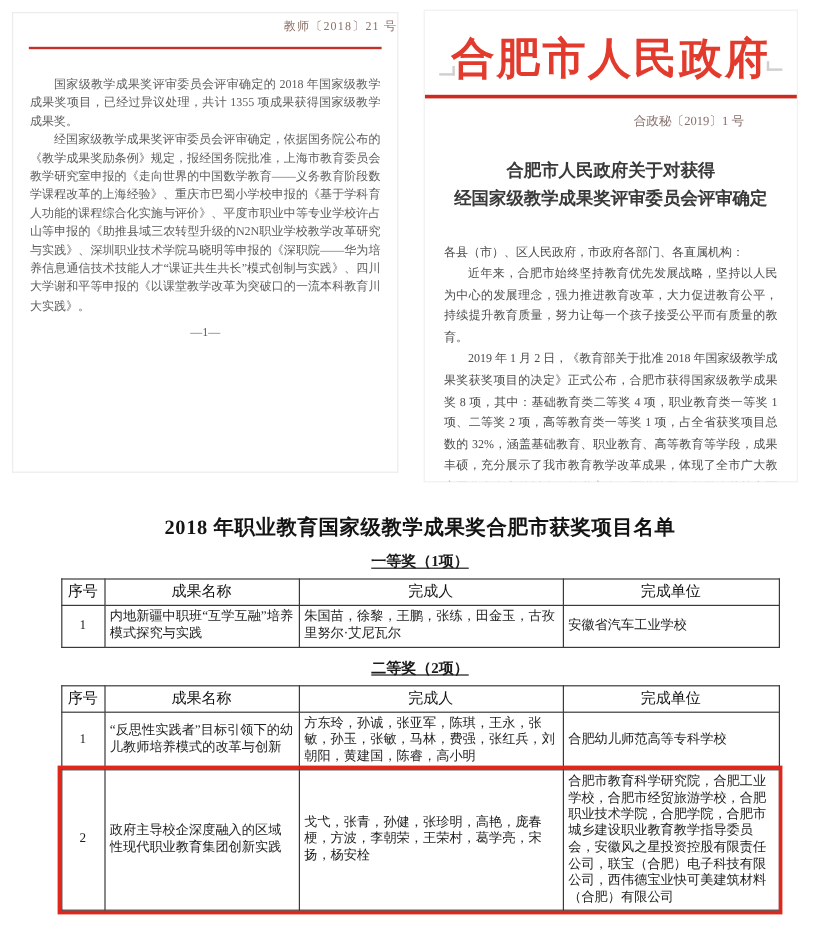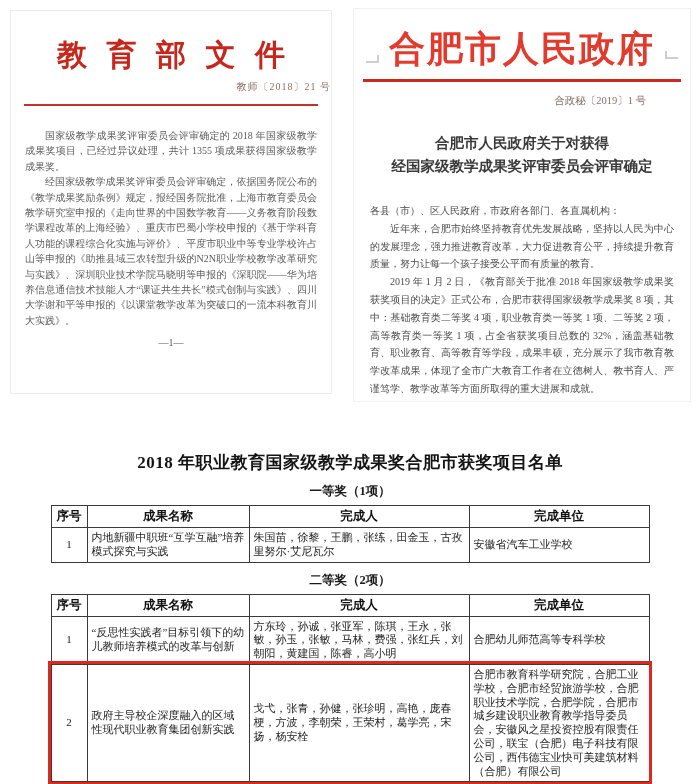--- a/index.html
+++ b/index.html
@@ -27,21 +27,21 @@
   .l-title .line2 { letter-spacing:4px; }
   .l-body {
     margin:14px 14px 0; font-size:10px; line-height:15.4px; color:#5c5c5c;
     text-align:justify;
   }
   .l-body p { text-indent:2em; margin:0; }
   .l-pagenum { text-align:center; margin-top:9px; font-size:10px; color:#5c5c5c; }
 
   
   .doc-right {
-    position:absolute; left:353px; top:8px; width:338px; height:394px;
+    position:absolute; left:353px; top:8px; width:312px; height:394px;
     background:#fff; border:1px solid #f1f1f1; overflow:hidden;
   }
   .corner-mark { position:absolute; width:13px; height:8px; }
   .corner-mark.tl { left:12px; top:46px; border-bottom:2px solid #cfcfcf; border-right:2px solid #cfcfcf; }
   .corner-mark.tr { right:12px; top:42px; border-bottom:2px solid #cfcfcf; border-left:2px solid #cfcfcf; }
   .r-header {
     margin-top:16px; text-align:center; color:#e23a2c; font-weight:bold;
     font-size:36px; letter-spacing:2px;
     font-family:"Liberation Sans","DejaVu Sans",sans-serif;
   }
@@ -53,52 +53,51 @@
     font-family:"Liberation Sans","DejaVu Sans",sans-serif;
   }
   .r-body {
     margin:24px 16px 0; font-size:10px; line-height:17.8px; color:#4c4c4c;
     text-align:justify;
   }
   .r-body p { margin:0; }
   .r-body p.indent { text-indent:2em; }
 
   
-  .table-section { position:absolute; left:0; top:451px; width:700px; }
+  .table-section { position:absolute; left:0; top:428px; width:700px; }
   .t-title {
     text-align:center; font-weight:bold; font-size:17px; color:#141414;
     letter-spacing:0.5px;
   }
-  .group-label { text-align:center; font-weight:bold; font-size:12.5px; color:#1a1a1a; margin-top:9px; }
+  .group-label { text-align:center; font-weight:bold; font-size:12.5px; color:#1a1a1a; margin-top:9px;text-decoration:underline; }
   table.award {
     width:598px; margin:5px auto 0; border-collapse:collapse; table-layout:fixed;
     font-family:"Liberation Serif","DejaVu Serif",serif;
   }
   table.award col.c-no  { width:36px; }
   table.award col.c-name{ width:162px; }
   table.award col.c-ppl { width:220px; }
   table.award col.c-org { width:180px; }
   table.award th {
-    border:1.5px solid #3a3a3a; font-weight:bold; font-size:12.5px; color:#111;
+    border:1.5px solid #3a3a3a; font-weight:normal; font-size:12.5px; color:#111;
     padding:2px 3px; text-align:center;margin-top:10px;
   }
   table.award td {
     border:1.5px solid #3a3a3a; font-size:11px; line-height:13.8px; color:#1d1d1d;
     padding:3px 4px; vertical-align:middle; text-align:left;
   }
   table.award td.no { text-align:center; }
   tr.highlight { outline:3px solid #df271c; }
 </style>
 </head>
 <body>
 
 <div class="page">
 
   <div class="doc-left">
-    <div class="l-header">教 育 部 文 件</div>
     <div class="l-docnum">教师〔2018〕21 号</div>
     <div class="l-redline"></div>
     <div class="l-title">
     </div>
     <div class="l-body">
       <p>国家级教学成果奖评审委员会评审确定的 2018 年国家级教学成果奖项目，已经过异议处理，共计 1355 项成果获得国家级教学成果奖。</p>
       <p>经国家级教学成果奖评审委员会评审确定，依据国务院公布的《教学成果奖励条例》规定，报经国务院批准，上海市教育委员会教学研究室申报的《走向世界的中国数学教育——义务教育阶段数学课程改革的上海经验》、重庆市巴蜀小学校申报的《基于学科育人功能的课程综合化实施与评价》、平度市职业中等专业学校许占山等申报的《助推县域三农转型升级的N2N职业学校教学改革研究与实践》、深圳职业技术学院马晓明等申报的《深职院——华为培养信息通信技术技能人才“课证共生共长”模式创制与实践》、四川大学谢和平等申报的《以课堂教学改革为突破口的一流本科教育川大实践》。</p>
     </div>
     <div class="l-pagenum">—1—</div>
   </div>

